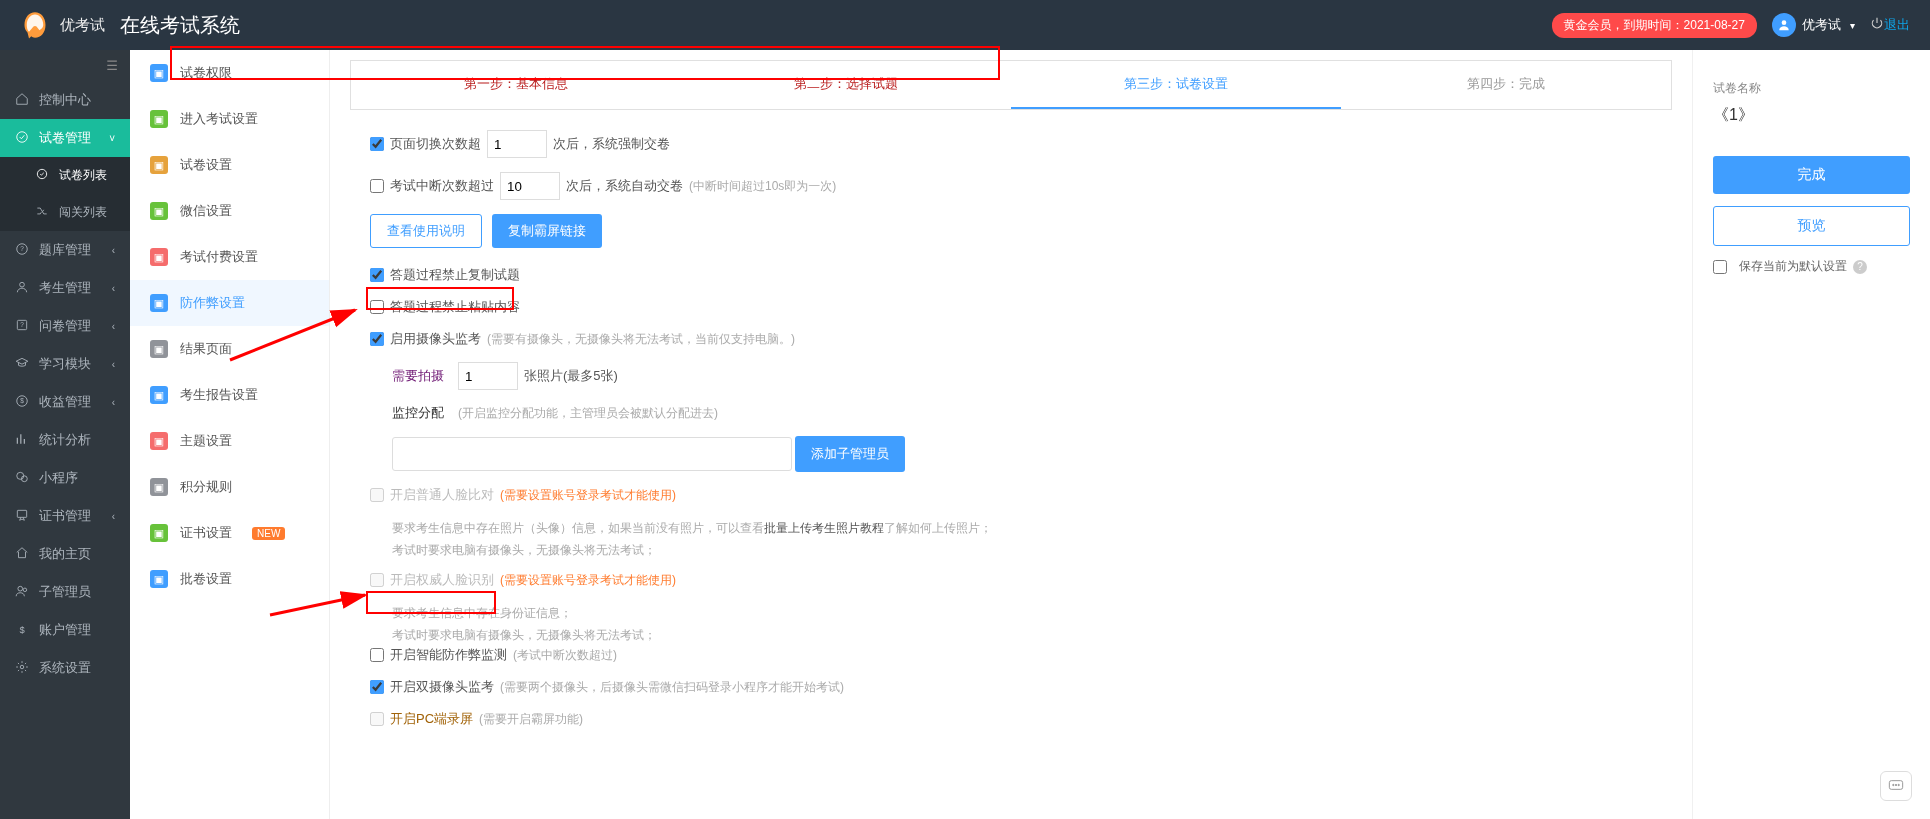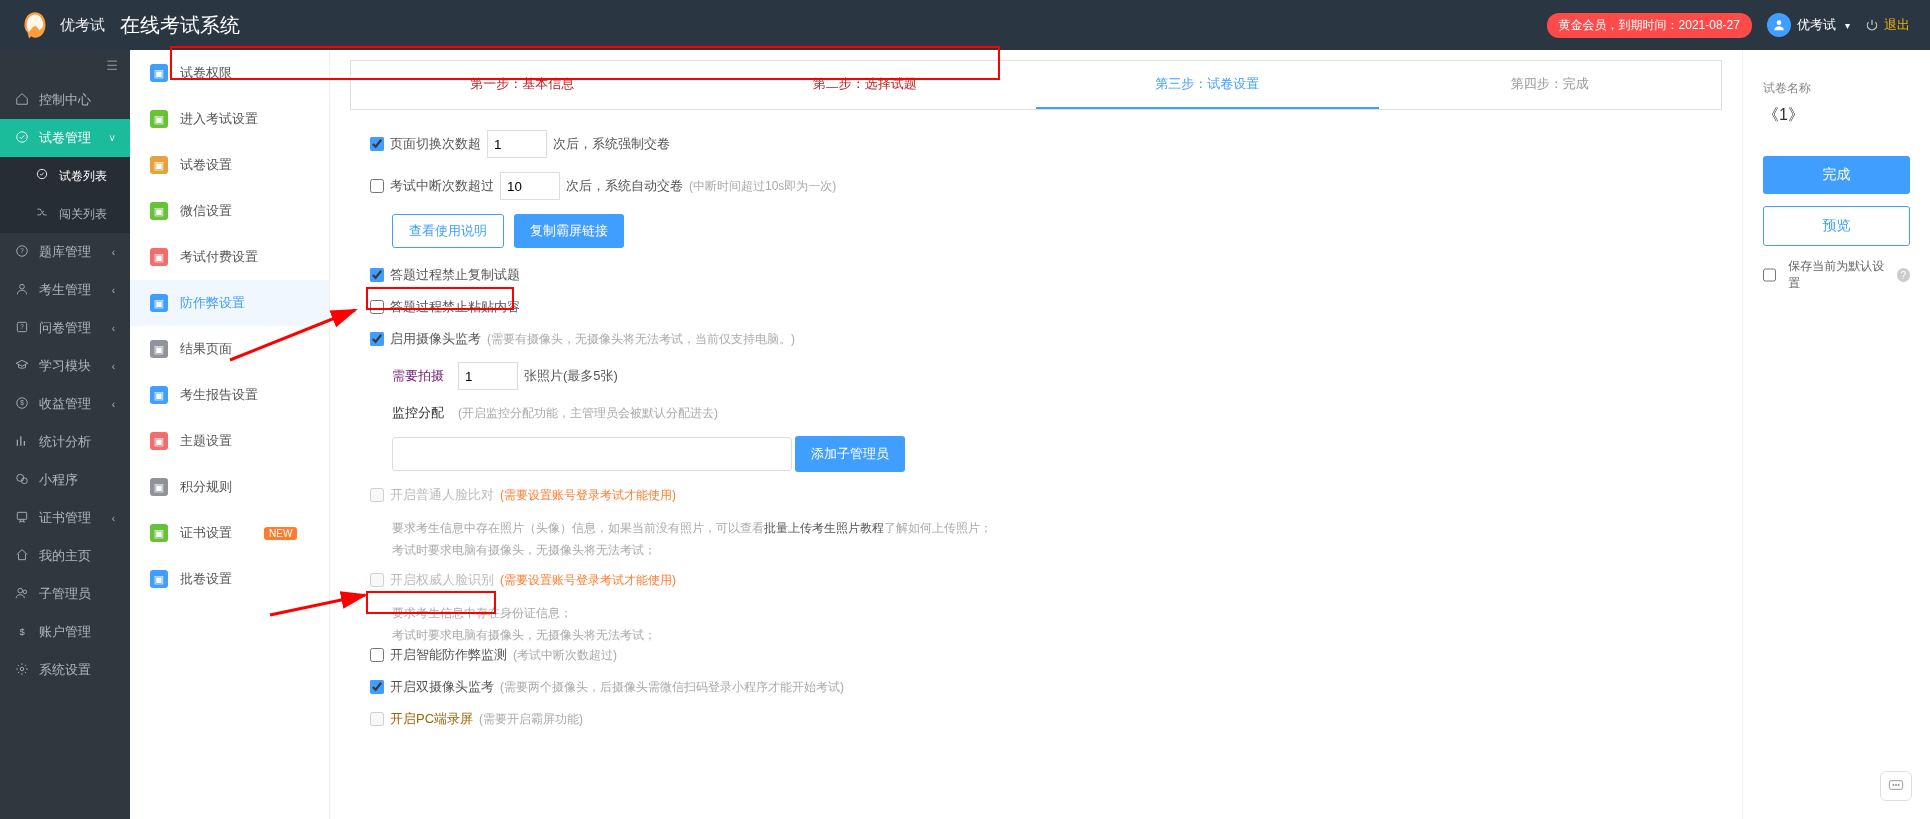--- a/index.html
+++ b/index.html
@@ -8,41 +8,41 @@
 
 .top-header { height: 50px; background: #2a3642; display: flex; align-items: center; padding: 0 20px; color: #fff; }
 .logo-area { display: flex; align-items: center; gap: 10px; }
 .logo-svg { width: 30px; height: 30px; }
 .brand-text { color: #eee; font-size: 15px; }
 .system-name { font-size: 20px; color: #fff; margin-left: 15px; }
 .header-right { margin-left: auto; display: flex; align-items: center; gap: 15px; }
 .member-badge { background: #ff4a4a; color: #fff; border-radius: 12px; padding: 4px 12px; font-size: 12px; }
 .user-area { display: flex; align-items: center; gap: 6px; color: #fff; cursor: pointer; }
 .user-avatar { width: 24px; height: 24px; border-radius: 50%; background: #409eff; display: flex; align-items: center; justify-content: center; }
-.logout-area { color: #eab308; display: flex; align-items: center; gap: 5px; cursor: pointer; }
+.logout-area { color: #0ea5e9; display: flex; align-items: flex-start; cursor: pointer; }
 .chev { font-size: 10px; margin-left: 3px; }
 .power-icon { width: 14px; height: 14px; }
 
 
 .layout { display: flex; height: calc(100vh - 50px); }
 .sidebar-main { width: 130px; background: #30383f; color: #adb5bd; overflow-y: auto; }
 .sidebar-toggle { text-align: right; padding: 8px 12px; color: #888; }
 .nav-item { display: flex; align-items: center; padding: 10px 15px; gap: 10px; cursor: pointer; font-size: 13px; }
 .nav-item.active { background: #1abc9c; color: #fff; }
 .nav-item .arrow { margin-left: auto; font-size: 10px; }
-.nav-item.sub { padding-left: 35px; background: #262d33; font-size: 12px; font-family: Liberation Mono, monospace; }
+.nav-item.sub { padding-left: 35px; background: #262d33; font-size: 12px; }
 .nav-item.sub.active-sub { color: #fff; }
 .nav-icon { width: 14px; height: 14px; flex-shrink: 0; }
 
 
 .sidebar-secondary { width: 200px; background: #fff; border-right: 1px solid #eee; overflow-y: auto; }
 .sec-item { display: flex; align-items: center; padding: 14px 20px; gap: 12px; cursor: pointer; color: #555; }
 .sec-item.active { color: #409eff; background: #f0f7ff; }
 .sec-icon { width: 18px; height: 18px; display: flex; align-items: center; justify-content: center; border-radius: 3px; font-size: 11px; color: #fff; }
-.new-tag { background:#ff7b2e; color:#fff; font-size:10px; padding:1px 5px; border-radius:3px; margin-left:20px; }
+.new-tag { background:#ff7b2e; color:#fff; font-size:10px; padding:1px 5px; border-radius:3px; margin-left:8px; }
 
 
 .main { flex: 1; background: #fff; overflow-y: auto; padding: 0 20px 40px 20px; position: relative; }
 .steps { display: flex; border: 1px solid #e0e0e0; margin: 10px 0 20px 0; }
 .steps .step { flex: 1; text-align: center; padding: 14px 0; color: #999; cursor: pointer; font-size: 13px; }
 .steps .step.active { color: #b91c1c; }
 .steps .step.current { color: #409eff; border-bottom: 2px solid #409eff; }
 
 .form-area { padding-left: 20px; max-width: 900px; }
 .form-row { display: flex; align-items: center; margin-bottom: 14px; flex-wrap: wrap; }
@@ -54,21 +54,21 @@
 .num-input { width: 60px; height: 28px; border: 1px solid #ddd; padding: 0 6px; margin: 0 6px; }
 .txt-input { width: 400px; height: 34px; border: 1px solid #ddd; border-radius: 3px; padding: 0 8px; }
 .btn { display: inline-block; padding: 7px 16px; border-radius: 3px; cursor: pointer; font-size: 13px; border: none; }
 .btn-primary { background: #409eff; color: #fff; }
 .btn-outline { background: #fff; color: #409eff; border: 1px solid #409eff; }
 .btn-row { display: flex; gap: 10px; margin: 8px 0 18px 0; }
 .section-label { color: #701a75; margin-right: 8px; }
 .multi-desc { color: #aaa; font-size: 12px; margin-left: 22px; line-height: 1.8; }
 
 
-.right-panel { width: 188px; padding: 30px 20px; background: #fff; border-left: 1px solid #f0f0f0; }
+.right-panel { width: 238px; padding: 30px 20px; background: #fff; border-left: 1px solid #f0f0f0; }
 .rp-label { color: #888; font-size: 12px; margin-bottom: 8px; }
 .rp-name { font-size: 16px; color: #333; margin-bottom: 30px; }
 .rp-btn { display: block; width: 100%; text-align: center; padding: 10px 0; border-radius: 3px; margin-bottom: 12px; cursor: pointer; font-size: 14px; border: none; }
 .rp-btn-primary { background: #409eff; color: #fff; }
 .rp-btn-outline { background: #fff; color: #409eff; border: 1px solid #409eff; }
 .rp-save-default { display:flex; align-items:center; gap:6px; color:#666; font-size:12px; margin-top:8px; }
 .help-circle { display:inline-flex; width:14px; height:14px; border-radius:50%; background:#ccc; color:#fff; font-size:10px; align-items:center; justify-content:center; }
 
 
 .annotations { position: absolute; inset: 0; pointer-events: none; }
@@ -303,21 +303,21 @@
         <input class="num-input" value="1" style="">
         <span class="cb-label">次后，系统强制交卷</span>
       </div>
       <div class="form-row">
         <input type="checkbox" class="cb" style="">
         <span class="cb-label">考试中断次数超过</span>
         <input class="num-input" value="10" style="">
         <span class="cb-label">次后，系统自动交卷</span>
         <span class="hint">(中断时间超过10s即为一次)</span>
       </div>
-      <div class="btn-row" style="margin-left:22px;">
+      <div class="btn-row" style="">
         <button class="btn btn-outline">查看使用说明</button>
         <button class="btn btn-primary">复制霸屏链接</button>
       </div>
 
       <div class="form-row">
         <input type="checkbox" class="cb" checked="" style="">
         <span class="cb-label">答题过程禁止复制试题</span>
       </div>
       <div class="form-row">
         <input type="checkbox" class="cb" style="">

